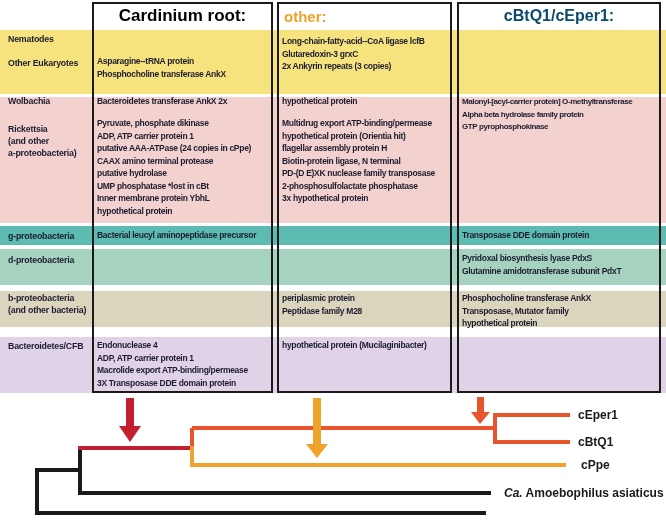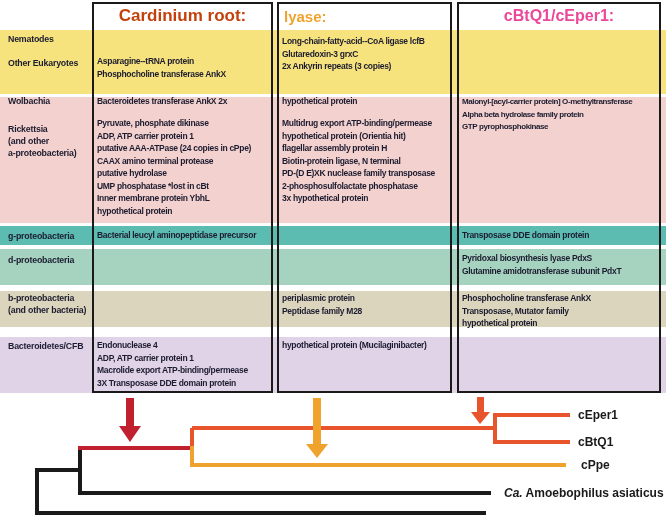--- a/index.html
+++ b/index.html
@@ -10,23 +10,23 @@
   .band-pink{top:97px;height:126px;background:#f3d1ce;}
   .band-teal{top:226px;height:19px;background:#5cbcb2;}
   .band-green{top:249px;height:36px;background:#a6d3bf;}
   .band-tan{top:291px;height:36px;background:#dcd5bd;}
   .band-lavender{top:337px;height:56px;background:#e0d2e7;}
   .box{position:absolute;top:2px;height:391px;border:2px solid #1a1a1a;box-sizing:border-box;background:transparent;}
   .box1{left:92px;width:181px;}
   .box2{left:277px;width:175px;}
   .box3{left:457px;width:204px;}
   .hdr{position:absolute;white-space:nowrap;}
-  .hdr-cardinium{left:92px;width:181px;top:6px;font-size:17px;text-align:center;color:#c2410c;}
+  .hdr-cardinium{left:92px;width:181px;top:6px;font-size:17px;text-align:center;color:#000000;}
   .hdr-cppe{left:284px;top:8px;font-size:15px;color:#f0a32c;}
-  .hdr-cbtq1{left:457px;width:204px;top:7px;font-size:16px;text-align:center;color:#ec4899;}
+  .hdr-cbtq1{left:457px;width:204px;top:7px;font-size:16px;text-align:center;color:#0c4a6e;}
   .rlabel{position:absolute;left:8px;font-size:8.8px;line-height:12px;letter-spacing:-0.2px;white-space:pre-line;}
   .cell{position:absolute;font-size:8.5px;line-height:12.5px;letter-spacing:-0.3px;white-space:pre;}
   .c1{left:97px;}  .c2{left:282px;}  .c3{left:462px;}
   .xs{font-size:8px;letter-spacing:-0.4px;}
   .tree{position:absolute;left:0;top:395px;width:666px;height:130px;}
   .tip{position:absolute;font-size:12px;color:#1a1a1a;white-space:pre;}
   .italic{font-style:italic;text-align:center;}
 </style>
 </head>
 <body>
@@ -38,21 +38,21 @@
   <div class="band band-teal"></div>
   <div class="band band-green"></div>
   <div class="band band-tan"></div>
   <div class="band band-lavender"></div>
 
   <div class="box box1"></div>
   <div class="box box2"></div>
   <div class="box box3"></div>
 
   <div class="hdr hdr-cardinium">Cardinium root:</div>
-  <div class="hdr hdr-cppe">lyase:</div>
+  <div class="hdr hdr-cppe">other:</div>
   <div class="hdr hdr-cbtq1">cBtQ1/cEper1:</div>
 
   <div class="rlabel" style="top:33px">Nematodes</div>
   <div class="rlabel" style="top:57px">Other Eukaryotes</div>
   <div class="rlabel" style="top:95px">Wolbachia</div>
   <div class="rlabel" style="top:123px">Rickettsia
 (and other
 a-proteobacteria)</div>
   <div class="rlabel" style="top:230px">g-proteobacteria</div>
   <div class="rlabel" style="top:254px">d-proteobacteria</div>

